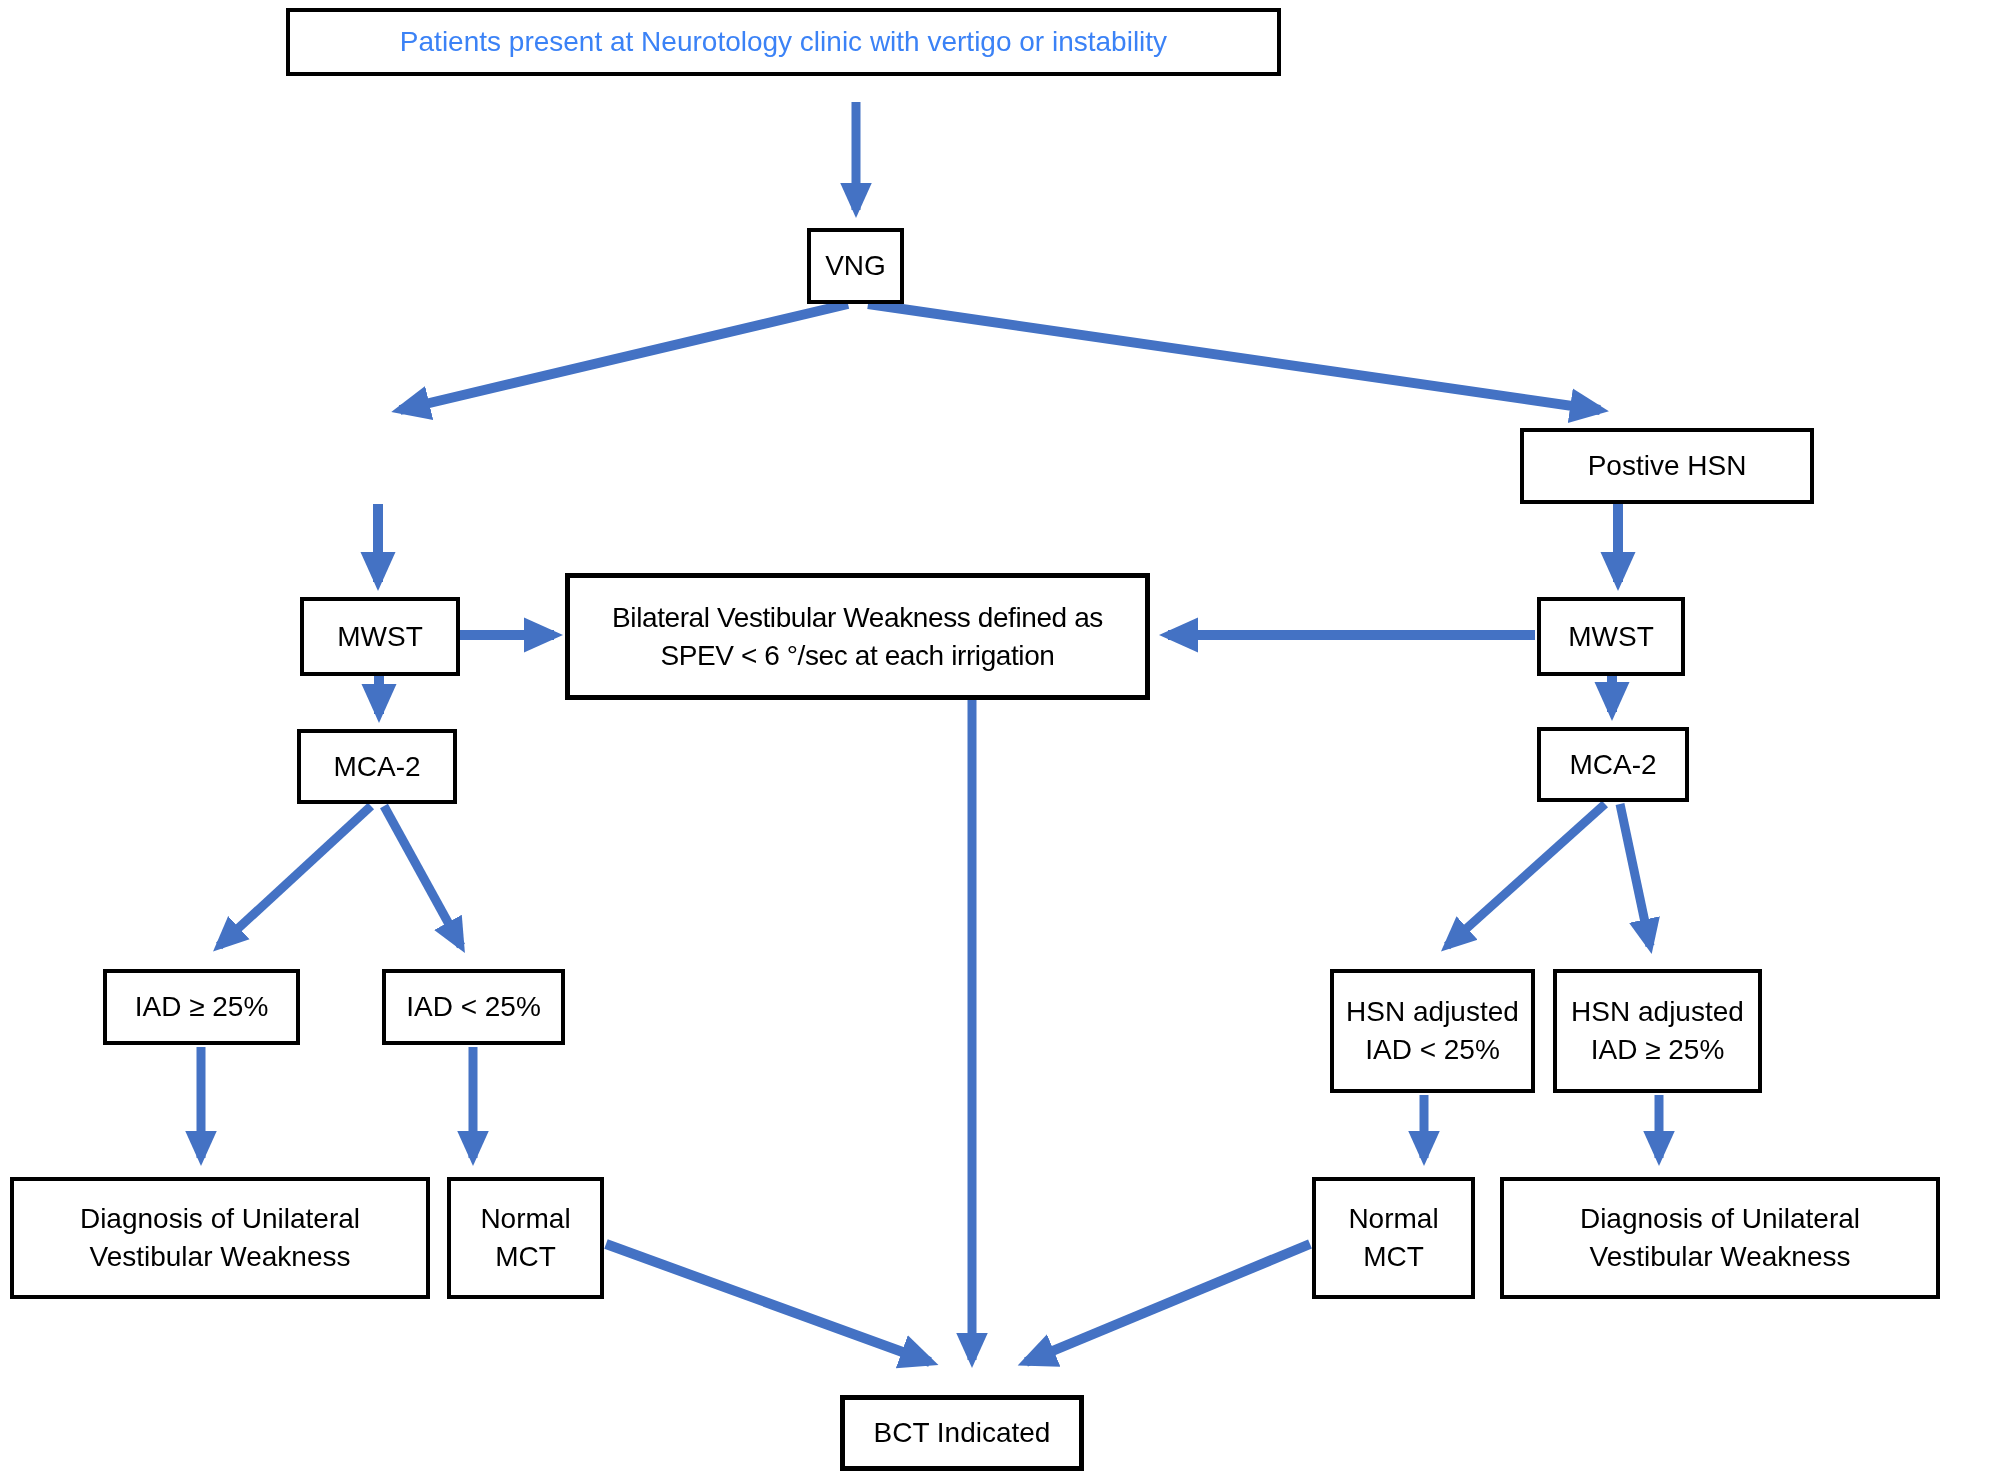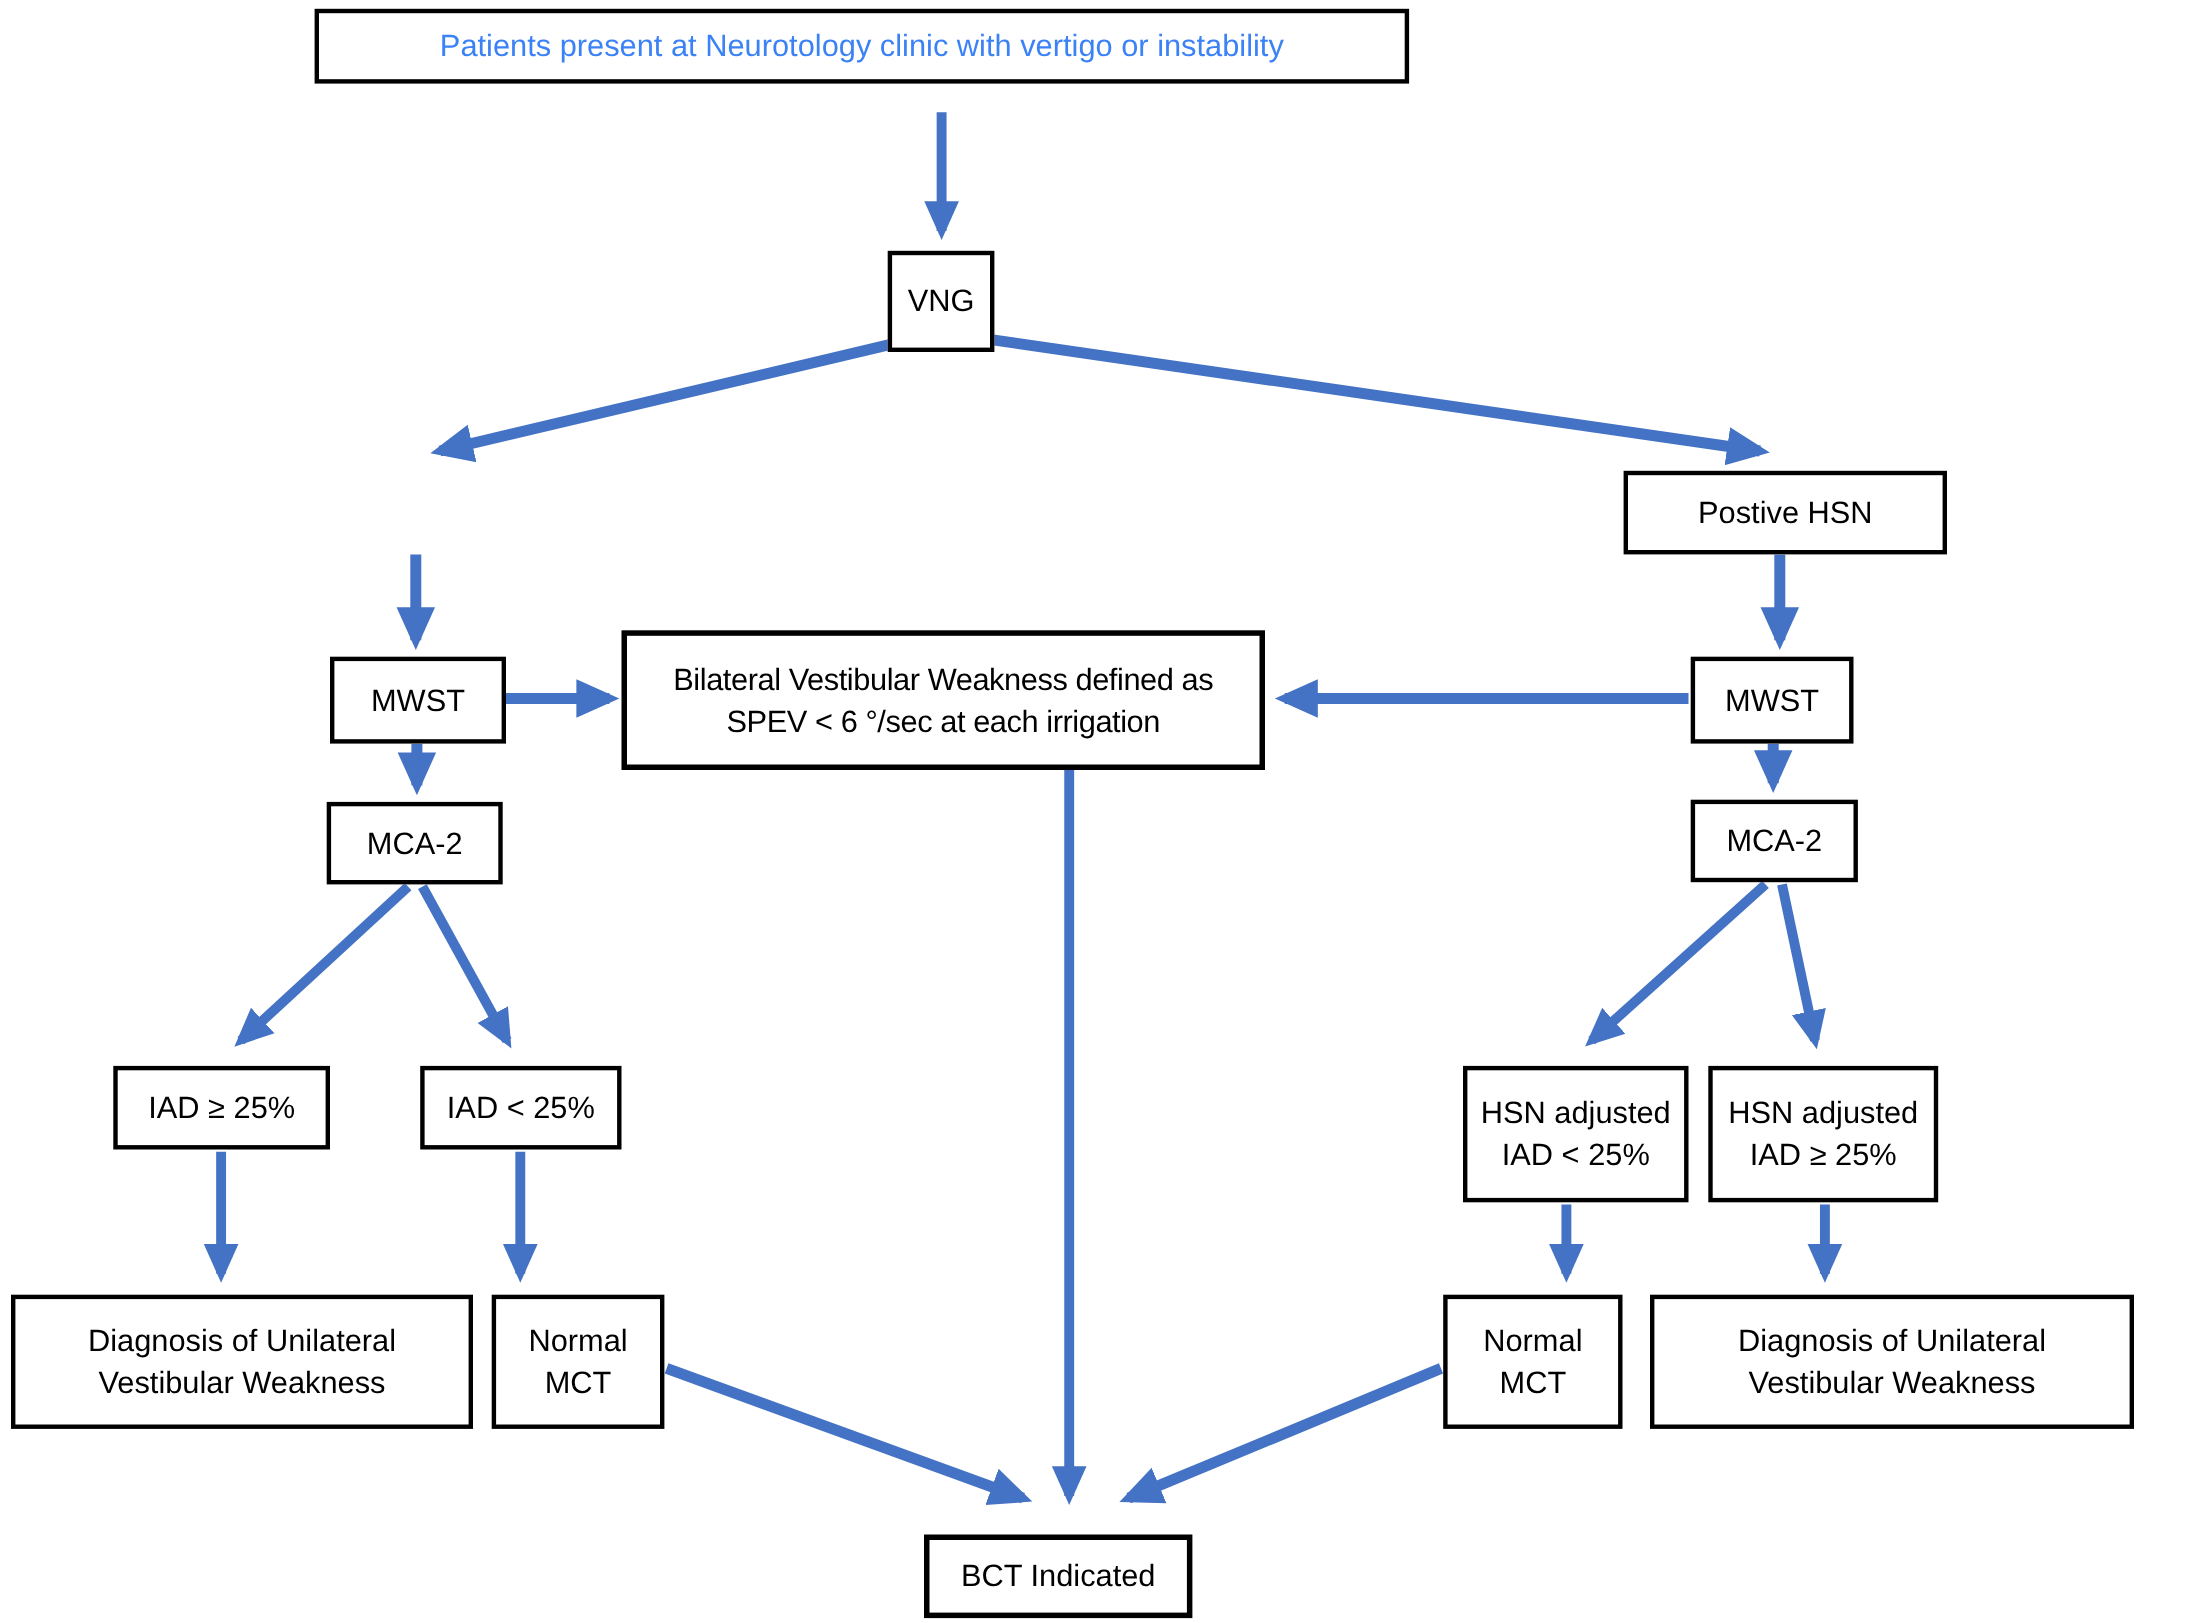--- a/index.html
+++ b/index.html
@@ -66,26 +66,26 @@
     <line x1="1659" y1="1095" x2="1659" y2="1158" stroke="#4472C4" stroke-width="9" marker-end="url(#ah)"></line>
     <line x1="972" y1="700" x2="972" y2="1360" stroke="#4472C4" stroke-width="9" marker-end="url(#ah)"></line>
     <line x1="606" y1="1244" x2="930" y2="1362" stroke="#4472C4" stroke-width="10" marker-end="url(#ah)"></line>
     <line x1="1310" y1="1244" x2="1026" y2="1362" stroke="#4472C4" stroke-width="10" marker-end="url(#ah)"></line>
   </svg>
 
   <div class="node" style="left: 286px; top: 8px; width: 995px; height: 68px; border-color: rgb(0, 0, 0); background: rgb(255, 255, 255); color: #3b82f6;">
     <span>Patients present at Neurotology clinic with vertigo or instability</span>
   </div>
 
-  <div class="node" style="left: 807px; top: 228px; width: 97px; height: 92px; border-color: rgb(0, 0, 0); background: rgb(255, 255, 255); color: rgb(0, 0, 0);">
+  <div class="node" style="left: 807px; top: 228px; width: 97px; height: 76px; border-color: rgb(0, 0, 0); background: rgb(255, 255, 255); color: rgb(0, 0, 0);">
     <span>VNG</span>
   </div>
 
 
-  <div class="node" style="left: 1476px; top: 428px; width: 294px; height: 76px; border-color: rgb(0, 0, 0); background: rgb(255, 255, 255); color: rgb(0, 0, 0);">
+  <div class="node" style="left: 1520px; top: 428px; width: 294px; height: 76px; border-color: rgb(0, 0, 0); background: rgb(255, 255, 255); color: rgb(0, 0, 0);">
     <span>Postive HSN</span>
   </div>
 
   <div class="node" style="left: 300px; top: 597px; width: 160px; height: 79px; border-color: rgb(0, 0, 0); background: rgb(255, 255, 255); color: rgb(0, 0, 0);">
     <span>MWST</span>
   </div>
 
   <div class="node thick tight" style="left: 565px; top: 573px; width: 585px; height: 127px; border-color: rgb(0, 0, 0); background: rgb(255, 255, 255); color: rgb(0, 0, 0);">
     <span>Bilateral Vestibular Weakness defined as</span>
     <span>SPEV &lt; 6 °/sec at each irrigation</span>

